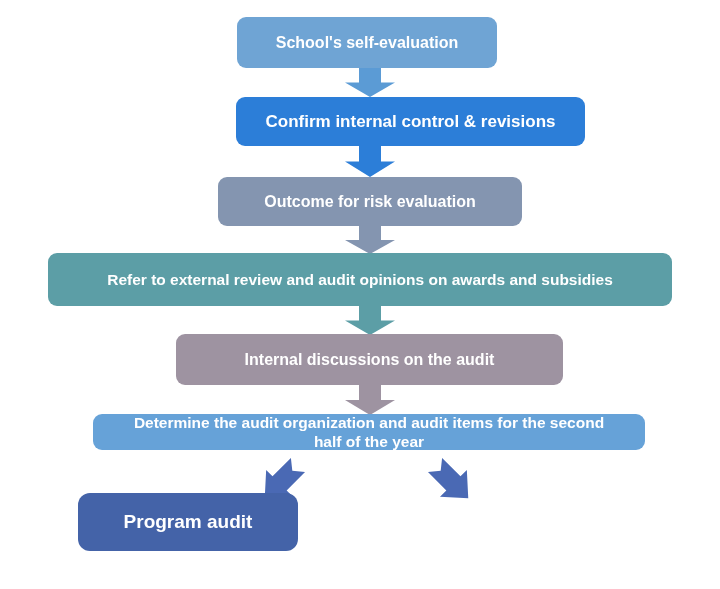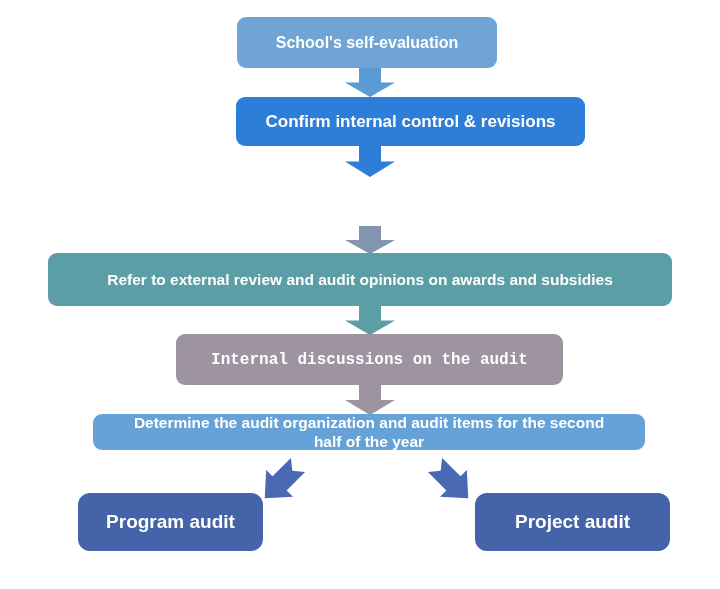--- a/index.html
+++ b/index.html
@@ -23,21 +23,21 @@
     border-radius: 9px;
     box-sizing: border-box;
     line-height: 1.25;
   }
   .n1 { left: 237px; top: 17px;  width: 260px; height: 51px; font-size: 16px; }
   .n2 { left: 196px; top: 97px;  width: 349px; height: 49px; font-size: 17px; }
   .n3 { left: 218px; top: 177px; width: 304px; height: 49px; font-size: 16px; }
   .n4 { left: 48px;  top: 253px; width: 624px; height: 53px; font-size: 15.5px; }
   .n5 { left: 176px; top: 334px; width: 387px; height: 51px; font-size: 16px; }
   .n6 { left: 93px;  top: 414px; width: 552px; height: 36px; font-size: 15.5px; padding: 0 28px; }
-  .n7 { left: 78px;  top: 493px; width: 185px; height: 58px; font-size: 19px; border-radius: 12px; }
+  .n7 { left: 78px;  top: 493px; width: 220px; height: 58px; font-size: 19px; border-radius: 12px; }
   .n8 { left: 475px; top: 493px; width: 195px; height: 58px; font-size: 19px; border-radius: 12px; }
 
   .connector { position: absolute; display: block; }
   .c1 { left: 345px; top: 68px;  width: 50px; height: 29px; }
   .c2 { left: 345px; top: 146px; width: 50px; height: 31px; }
   .c3 { left: 345px; top: 226px; width: 50px; height: 28px; }
   .c4 { left: 345px; top: 306px; width: 50px; height: 29px; }
   .c5 { left: 345px; top: 385px; width: 50px; height: 30px; }
   .c6 { left: 262px; top: 458px; width: 38px; height: 48px; transform: rotate(45deg); }
   .c7 { left: 433px; top: 458px; width: 38px; height: 48px; transform: rotate(-45deg); }
@@ -56,34 +56,37 @@
   </svg>
 
   <div class="node n2" style="background-color: rgb(44, 126, 216); color: rgb(255, 255, 255); margin-left: 40px;">
     <span>Confirm internal control &amp; revisions</span>
   </div>
 
   <svg class="connector c2" viewBox="0 0 50 30" preserveAspectRatio="none">
     <polygon points="14,0 36,0 36,15 50,15 25,30 0,15 14,15" fill="#2C7ED8"></polygon>
   </svg>
 
+  <div class="node n3" style="background-color: rgb(132, 149, 176); color: rgb(255, 255, 255);">
+    <span>Outcome for risk evaluation</span>
+  </div>
 
   <svg class="connector c3" viewBox="0 0 50 30" preserveAspectRatio="none">
     <polygon points="14,0 36,0 36,15 50,15 25,30 0,15 14,15" fill="#8495B0"></polygon>
   </svg>
 
   <div class="node n4" style="background-color: rgb(92, 158, 166); color: rgb(255, 255, 255);">
     <span>Refer to external review and audit opinions on awards and subsidies</span>
   </div>
 
   <svg class="connector c4" viewBox="0 0 50 30" preserveAspectRatio="none">
     <polygon points="14,0 36,0 36,15 50,15 25,30 0,15 14,15" fill="#5C9EA6"></polygon>
   </svg>
 
-  <div class="node n5" style="background-color: rgb(158, 147, 161); color: rgb(255, 255, 255); font-family: Liberation Mono, monospace;">
+  <div class="node n5" style="background-color: rgb(158, 147, 161); color: rgb(255, 255, 255);">
     <span>Internal discussions on the audit</span>
   </div>
 
   <svg class="connector c5" viewBox="0 0 50 30" preserveAspectRatio="none">
     <polygon points="14,0 36,0 36,15 50,15 25,30 0,15 14,15" fill="#9E93A1"></polygon>
   </svg>
 
   <div class="node n6" style="background-color: rgb(102, 162, 216); color: rgb(255, 255, 255);">
     <span>Determine the audit organization and audit items for the second half of the year</span>
   </div>
@@ -93,17 +96,14 @@
   </svg>
 
   <svg class="connector c7" viewBox="0 0 38 48" preserveAspectRatio="none">
     <polygon points="9,0 19,8 29,0 29,26 38,26 19,47 0,26 9,26" fill="#4A69B4"></polygon>
   </svg>
 
   <div class="node n7" style="background-color: rgb(68, 99, 168); color: rgb(255, 255, 255);">
     <span>Program audit</span>
   </div>
 
-  <div class="node n8" style="background-color: rgb(68, 99, 168); color: rgb(255, 255, 255);">
-    <span>Project audit</span>
-  </div>
 
 </div>
 
 </body></html>

